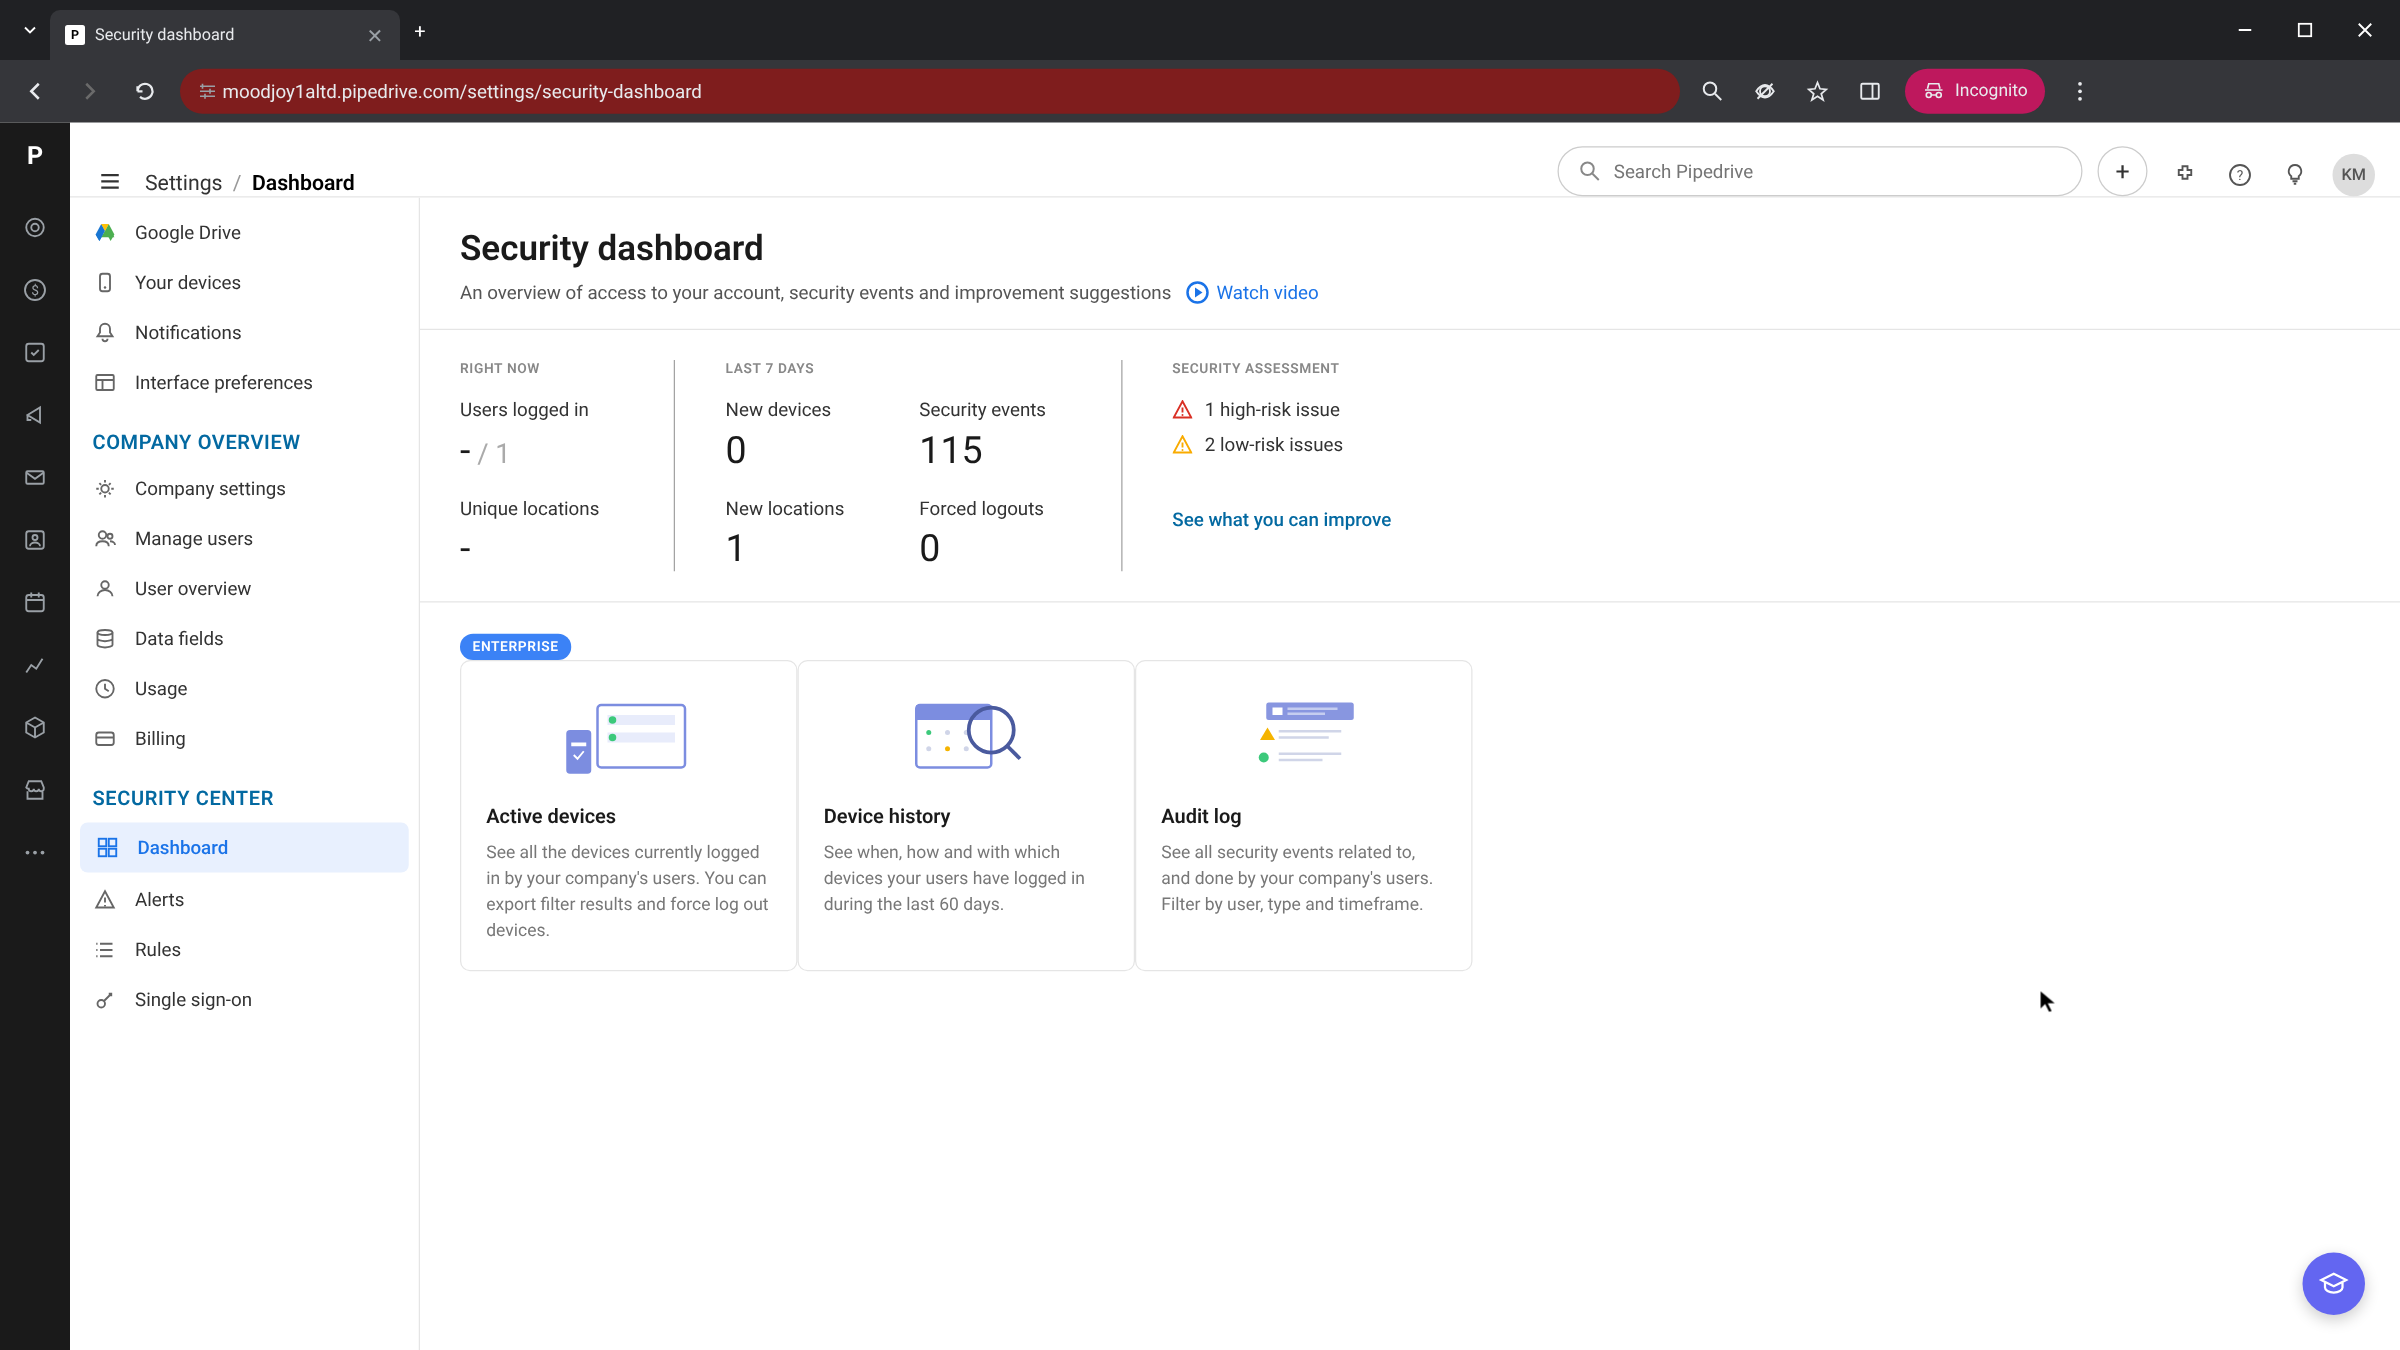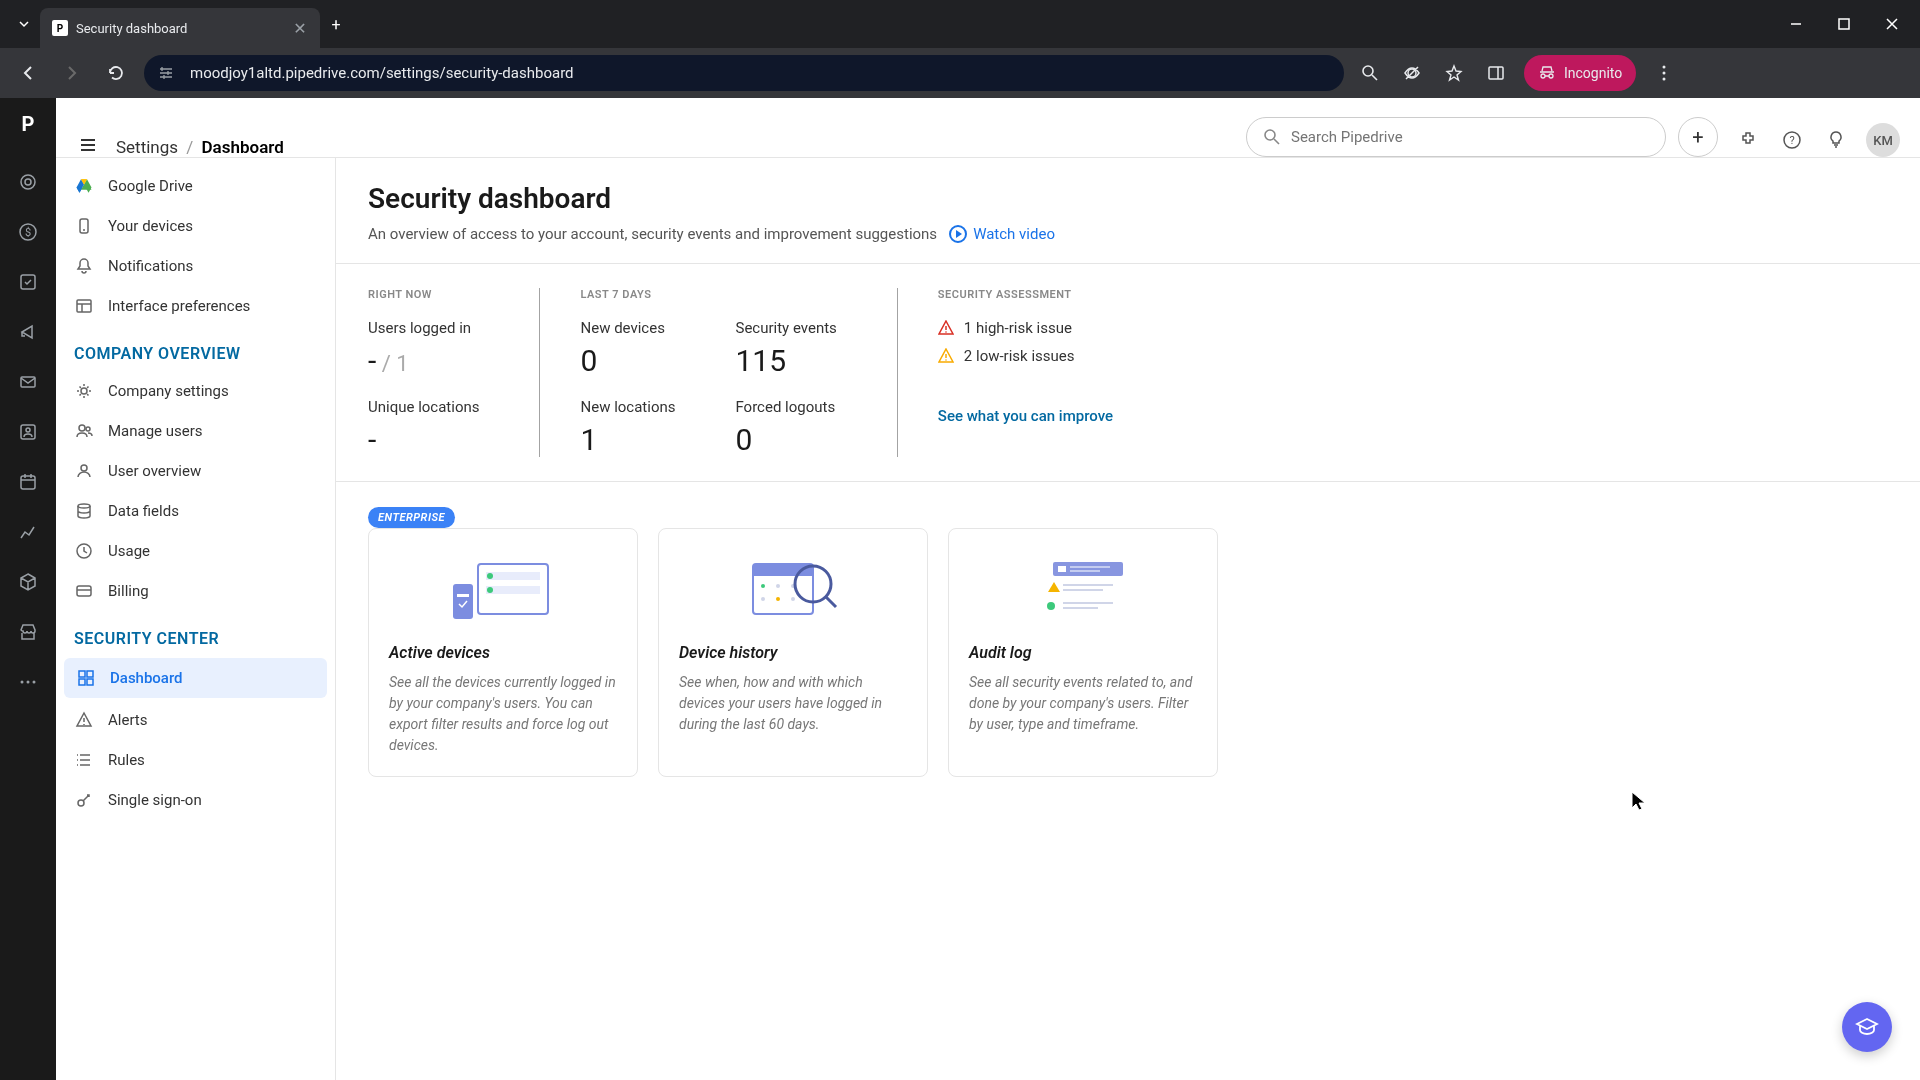--- a/index.html
+++ b/index.html
@@ -13,21 +13,21 @@
 .tab-title { color: #e8eaed; font-size: 13px; flex: 1; }
 .tab-close { color: #9aa0a6; cursor: pointer; width: 16px; height: 16px; display: flex; align-items: center; justify-content: center; }
 .new-tab { color: #fff; width: 32px; height: 32px; display: flex; align-items: center; justify-content: center; cursor: pointer; }
 .chrome-spacer { flex: 1; }
 .window-controls { display: flex; gap: 8px; color: #fff; }
 .window-btn { width: 40px; height: 32px; display: flex; align-items: center; justify-content: center; cursor: pointer; }
 
 .addr-bar { background: #35363a; height: 50px; display: flex; align-items: center; padding: 0 12px; gap: 12px; }
 .nav-btn { width: 32px; height: 32px; display: flex; align-items: center; justify-content: center; color: #9aa0a6; cursor: pointer; }
 .nav-btn.active { color: #e8eaed; }
-.url-input { flex: 1; background: #0f172a; border-radius: 20px; height: 36px; display: flex; align-items: center; padding: 4px 14px; gap: 16px; max-width: 1200px; }
+.url-input { flex: 1; background: #7f1d1d; border-radius: 20px; height: 36px; display: flex; align-items: center; padding: 4px 14px; gap: 4px; max-width: 1200px; }
 .url-icon { color: #9aa0a6; }
 .url-text { color: #e8eaed; font-size: 15px; }
 .addr-icons { display: flex; gap: 14px; align-items: center; color: #e8eaed; }
 .addr-icon { width: 28px; height: 28px; display: flex; align-items: center; justify-content: center; cursor: pointer; }
 .incognito-badge { background: #be185d; border-radius: 20px; height: 36px; display: flex; align-items: center; padding: 0 14px; gap: 8px; color: #e8eaed; font-size: 14px; }
 
 
 .app { display: flex; height: calc(1080px - 98px); }
 .icon-rail { width: 56px; background: #1a1a1a; display: flex; flex-direction: column; align-items: center; padding-top: 8px; gap: 6px; }
 .rail-logo { width: 36px; height: 36px; display: flex; align-items: center; justify-content: center; color: #fff; font-size: 20px; font-weight: bold; margin-bottom: 12px; }
@@ -69,24 +69,24 @@
 .stats-col + .stats-col { border-left: 1px solid #a3a3a3; padding-left: 40px; }
 .stats-head { font-size: 11px; font-weight: 600; color: #888; letter-spacing: 0.5px; margin-bottom: 18px; }
 .stat-grid { display: grid; grid-template-columns: auto auto; gap: 20px 60px; }
 .stat-label { font-size: 15px; color: #333; margin-bottom: 6px; }
 .stat-value { font-size: 30px; color: #1a1a1a; font-weight: 400; }
 .stat-value .muted { color: #aaa; font-size: 22px; }
 .risk-row { display: flex; align-items: center; gap: 10px; font-size: 15px; color: #333; margin-bottom: 10px; }
 .risk-icon { width: 16px; height: 16px; }
 .improve-link { color: #0369a1; font-size: 15px; font-weight: 500; cursor: pointer; margin-top: 32px; display: inline-block; }
 
-.upgrade-section { padding: 24px 32px; font-style: italic; }
+.upgrade-section { padding: 24px 32px; }
 .enterprise-badge { background: #3b82f6; color: #fff; font-size: 11px; font-weight: 600; padding: 4px 10px; border-radius: 12px; letter-spacing: 0.5px; display: inline-block; }
 .upgrade-text { font-size: 16px; font-weight: 500; color: #1a1a1a; margin-top: 6px; margin-bottom: 16px; }
-.feature-cards { display: flex; gap: 20px; }
+.feature-cards { display: flex; }
 .fcard { width: 270px; border: 1px solid #e5e5e5; border-radius: 8px; padding: 20px; }
 .fcard-illust { height: 80px; display: flex; align-items: center; justify-content: center; margin-bottom: 14px; }
 .fcard-title { font-size: 16px; font-weight: 600; color: #1a1a1a; margin-bottom: 10px; }
 .fcard-desc { font-size: 14px; color: #777; line-height: 1.5; }
 
 .help-fab { position: fixed; bottom: 28px; right: 28px; width: 50px; height: 50px; background: #6366f1; border-radius: 50%; display: flex; align-items: center; justify-content: center; color: #fff; cursor: pointer; box-shadow: 0 4px 12px rgba(0,0,0,0.2); }
 
 .cursor-ptr { position: fixed; left: 1630px; top: 790px; pointer-events: none; }
 
 svg { display: block; }

